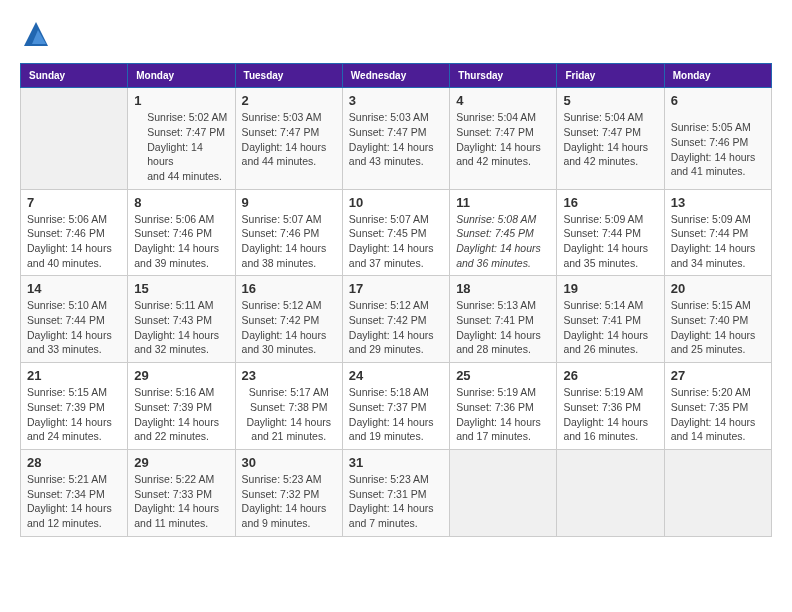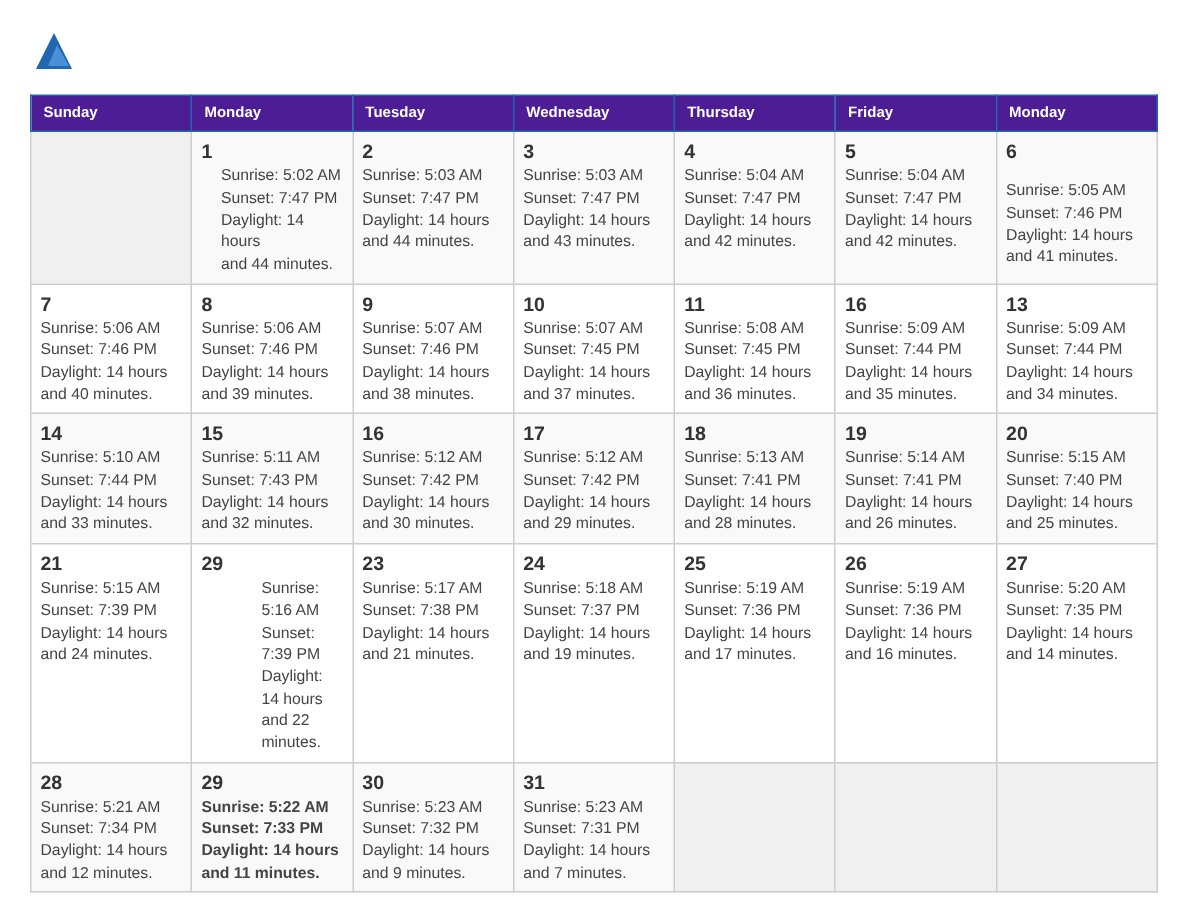--- a/index.html
+++ b/index.html
@@ -194,21 +194,21 @@
         </td>
         <td>
           <span class="day-num">10</span>
           <div class="day-info" style="white-space: pre-line;">Sunrise: 5:07 AM
 Sunset: 7:45 PM
 Daylight: 14 hours
 and 37 minutes.</div>
         </td>
         <td>
           <span class="day-num">11</span>
-          <div class="day-info" style="white-space: pre-line;">Sunrise: 5:08 AM
+          <div class="day-info" style="white-space: pre-line; font-style: italic;">Sunrise: 5:08 AM
 Sunset: 7:45 PM
 Daylight: 14 hours
 and 36 minutes.</div>
         </td>
         <td>
           <span class="day-num">16</span>
           <div class="day-info" style="white-space: pre-line;">Sunrise: 5:09 AM
 Sunset: 7:44 PM
 Daylight: 14 hours
 and 35 minutes.</div>
@@ -275,28 +275,28 @@
       <tr>
         <td>
           <span class="day-num">21</span>
           <div class="day-info" style="white-space: pre-line;">Sunrise: 5:15 AM
 Sunset: 7:39 PM
 Daylight: 14 hours
 and 24 minutes.</div>
         </td>
         <td>
           <span class="day-num">29</span>
-          <div class="day-info" style="white-space: pre-line; margin-left: 40px;">Sunrise: 5:16 AM
+          <div class="day-info" style="white-space: pre-line;">Sunrise: 5:16 AM
 Sunset: 7:39 PM
 Daylight: 14 hours
 and 22 minutes.</div>
         </td>
         <td>
           <span class="day-num">23</span>
-          <div class="day-info" style="white-space: pre-line;">Sunrise: 5:17 AM
+          <div class="day-info" style="white-space: pre-line; text-align: center;">Sunrise: 5:17 AM
 Sunset: 7:38 PM
 Daylight: 14 hours
 and 21 minutes.</div>
         </td>
         <td>
           <span class="day-num">24</span>
           <div class="day-info" style="white-space: pre-line;">Sunrise: 5:18 AM
 Sunset: 7:37 PM
 Daylight: 14 hours
 and 19 minutes.</div>
@@ -326,21 +326,21 @@
       <tr>
         <td>
           <span class="day-num">28</span>
           <div class="day-info" style="white-space: pre-line;">Sunrise: 5:21 AM
 Sunset: 7:34 PM
 Daylight: 14 hours
 and 12 minutes.</div>
         </td>
         <td>
           <span class="day-num">29</span>
-          <div class="day-info" style="white-space: pre-line; font-weight: bold;">Sunrise: 5:22 AM
+          <div class="day-info" style="white-space: pre-line;">Sunrise: 5:22 AM
 Sunset: 7:33 PM
 Daylight: 14 hours
 and 11 minutes.</div>
         </td>
         <td>
           <span class="day-num">30</span>
           <div class="day-info" style="white-space: pre-line;">Sunrise: 5:23 AM
 Sunset: 7:32 PM
 Daylight: 14 hours
 and 9 minutes.</div>

